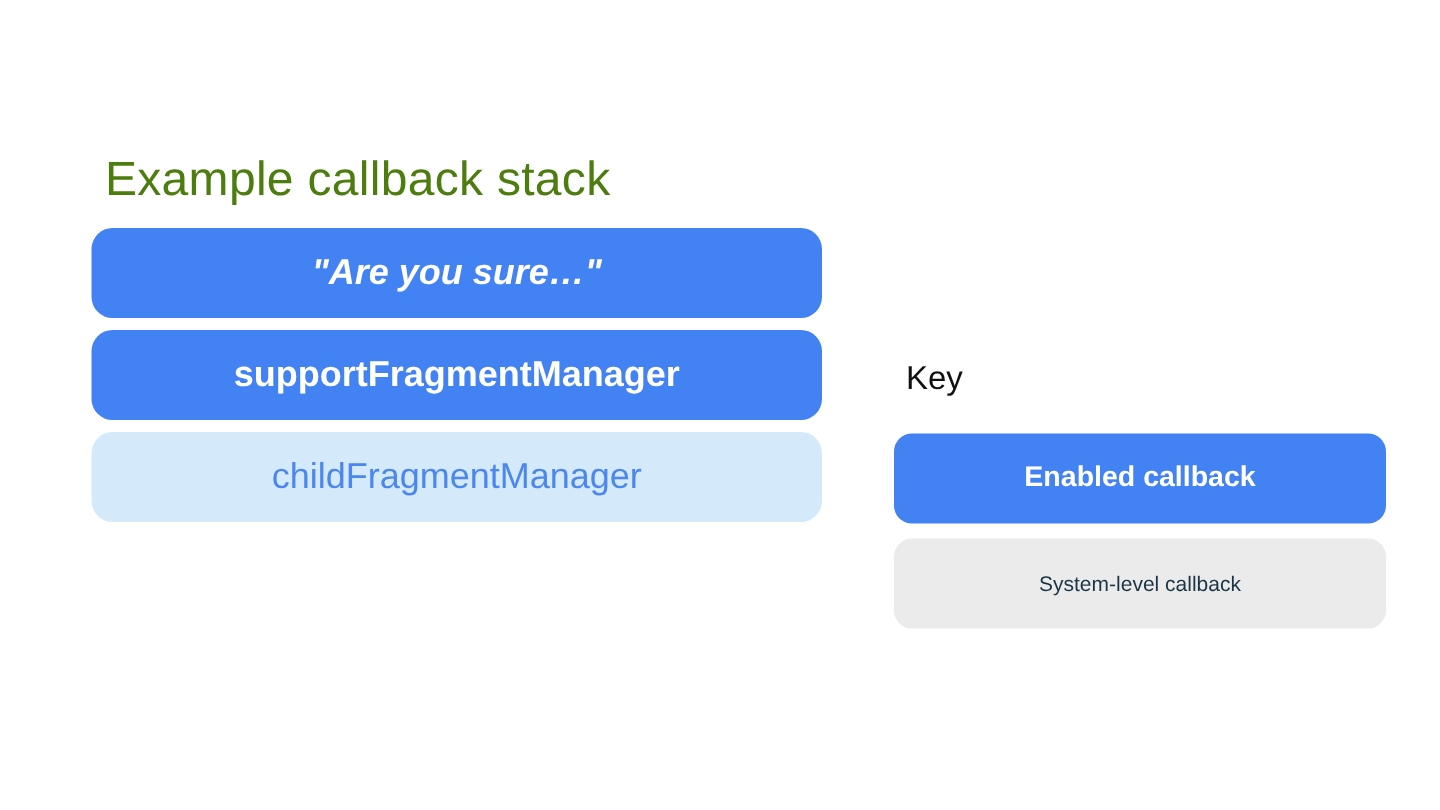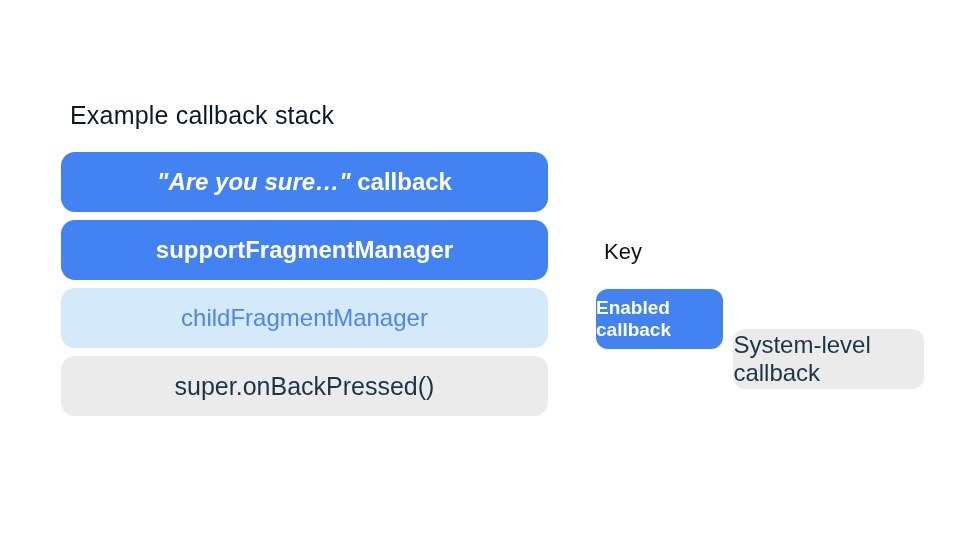--- a/index.html
+++ b/index.html
@@ -12,23 +12,23 @@
   .canvas {
     position: relative;
     width: 960px;
     height: 540px;
     background: #ffffff;
   }
   .stack-title {
     position: absolute;
     left: 70px;
     top: 101px;
-    font-size: 25px;
+    font-size: 32px;
     font-weight: 500;
-    color: #0f172a;
+    color: #4d7c0f;
     letter-spacing: 0.2px;
   }
   .stack {
     position: absolute;
     left: 61px;
     top: 152px;
     width: 487px;
     display: flex;
     flex-direction: column;
     gap: 8px;
@@ -66,44 +66,43 @@
     font-size: 22px;
     font-weight: 500;
     color: #111111;
   }
   .key {
     position: absolute;
     left: 596px;
     top: 289px;
     width: 328px;
     display: flex;
-    flex-direction: row;
+    flex-direction: column;
     gap: 10px;
   }
   .key .box {
     height: 60px;
     border-radius: 12px;
     font-size: 19px;
   }
-  .key .box.system { font-size: 24px; margin-top: 40px; }
+  .key .box.system { font-size: 14px; }
 </style>
 </head>
 <body>
 
 <div class="canvas">
 
   <div class="stack-title">Example callback stack</div>
 
   <div class="stack">
     <div class="box enabled">
-      <span class="quoted">"Are you sure…"</span><span> callback</span>
+      <span class="quoted">"Are you sure…"</span>
     </div>
     <div class="box enabled">supportFragmentManager</div>
     <div class="box disabled">childFragmentManager</div>
-    <div class="box system">super.onBackPressed()</div>
   </div>
 
   <div class="key-title">Key</div>
 
   <div class="key">
     <div class="box enabled">Enabled callback</div>
     <div class="box system">System-level callback</div>
   </div>
 
 </div>

